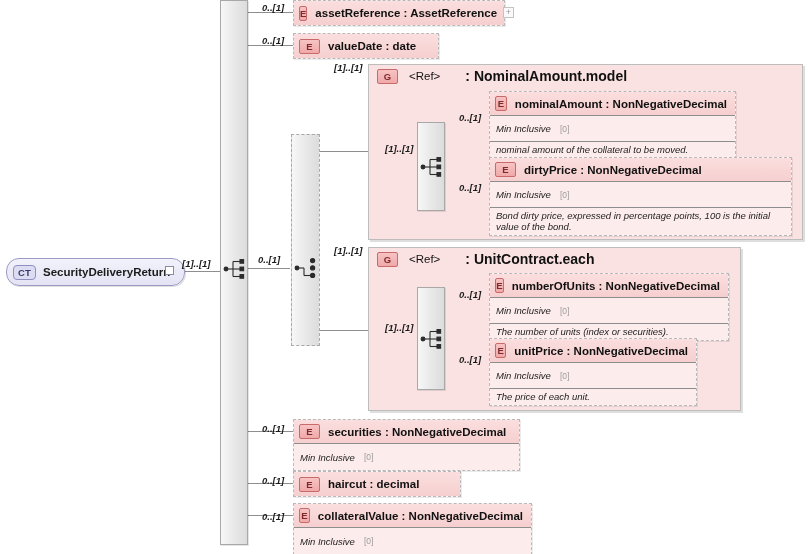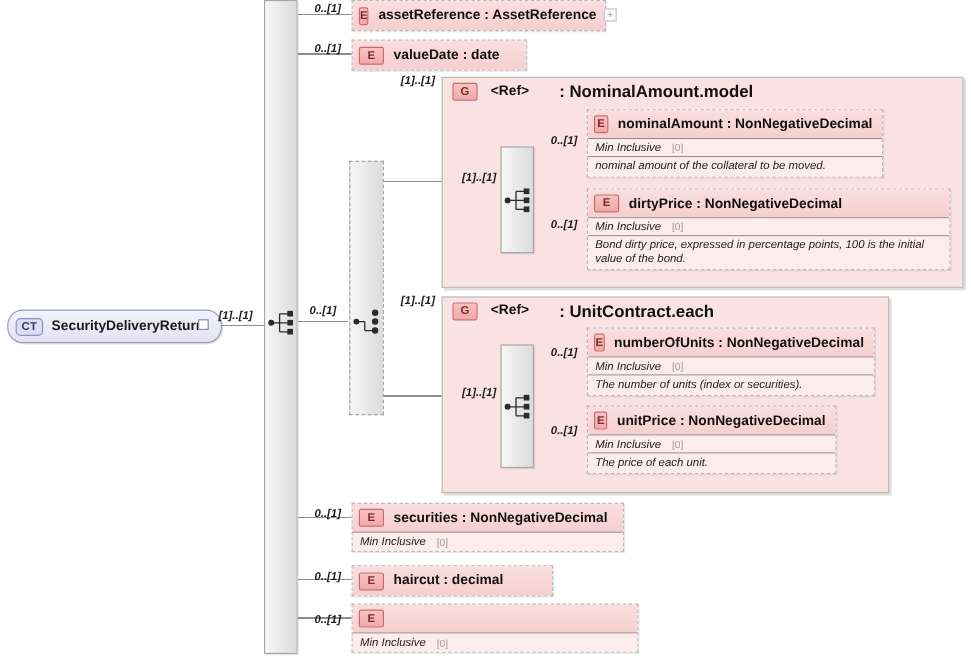--- a/index.html
+++ b/index.html
@@ -114,21 +114,21 @@
     background: #fafafa;
     color: #9a9a9a;
     font-size: 9px;
     line-height: 9px;
     text-align: center;
   }
   .facet-row {
     display: flex;
     align-items: center;
     gap: 9px;
-    height: 15px;
+    height: 26px;
     padding: 0 6px;
     background: #fdecec;
     border-bottom: 1px solid #8d8d8d;
   }
   .facet-name {
     font-size: 9.5px;
     font-style: italic;
     color: #1d1d1d;
     white-space: nowrap;
   }
@@ -167,21 +167,21 @@
     width: 21px; height: 15px;
     border: 1px solid #c96a6a;
     border-radius: 2px;
     background: linear-gradient(to bottom,#f7c3c3 0%, #f0a9a9 100%);
     font-size: 9.5px;
     font-weight: bold;
     color: #7d2a2a;
   }
   .g-ref {
     font-size: 11.5px;
-    font-weight: bold;
+    font-weight: normal;
     color: #111111;
   }
   .g-name {
     font-size: 14px;
     font-weight: bold;
     color: #111111;
     margin-left: 14px;
   }
 
   
@@ -398,20 +398,21 @@
     <div class="elem-head">
       <span class="e-badge">E</span>
       <span class="e-label">haircut    : decimal</span>
     </div>
   </div>
 
   <div class="card" style="left:262px; top:511px;">0..[1]</div>
   <div class="elem with-facets" style="left:293px; top:503px; width:239px;">
     <div class="elem-head">
       <span class="e-badge">E</span>
+      <span class="e-label">collateralValue : NonNegativeDecimal</span>
     </div>
     <div class="facet-row" style="border-bottom:none;">
       <span class="facet-name">Min Inclusive</span>
       <span class="facet-val">[0]</span>
     </div>
   </div>
 
 </div>
 
 </body></html>

